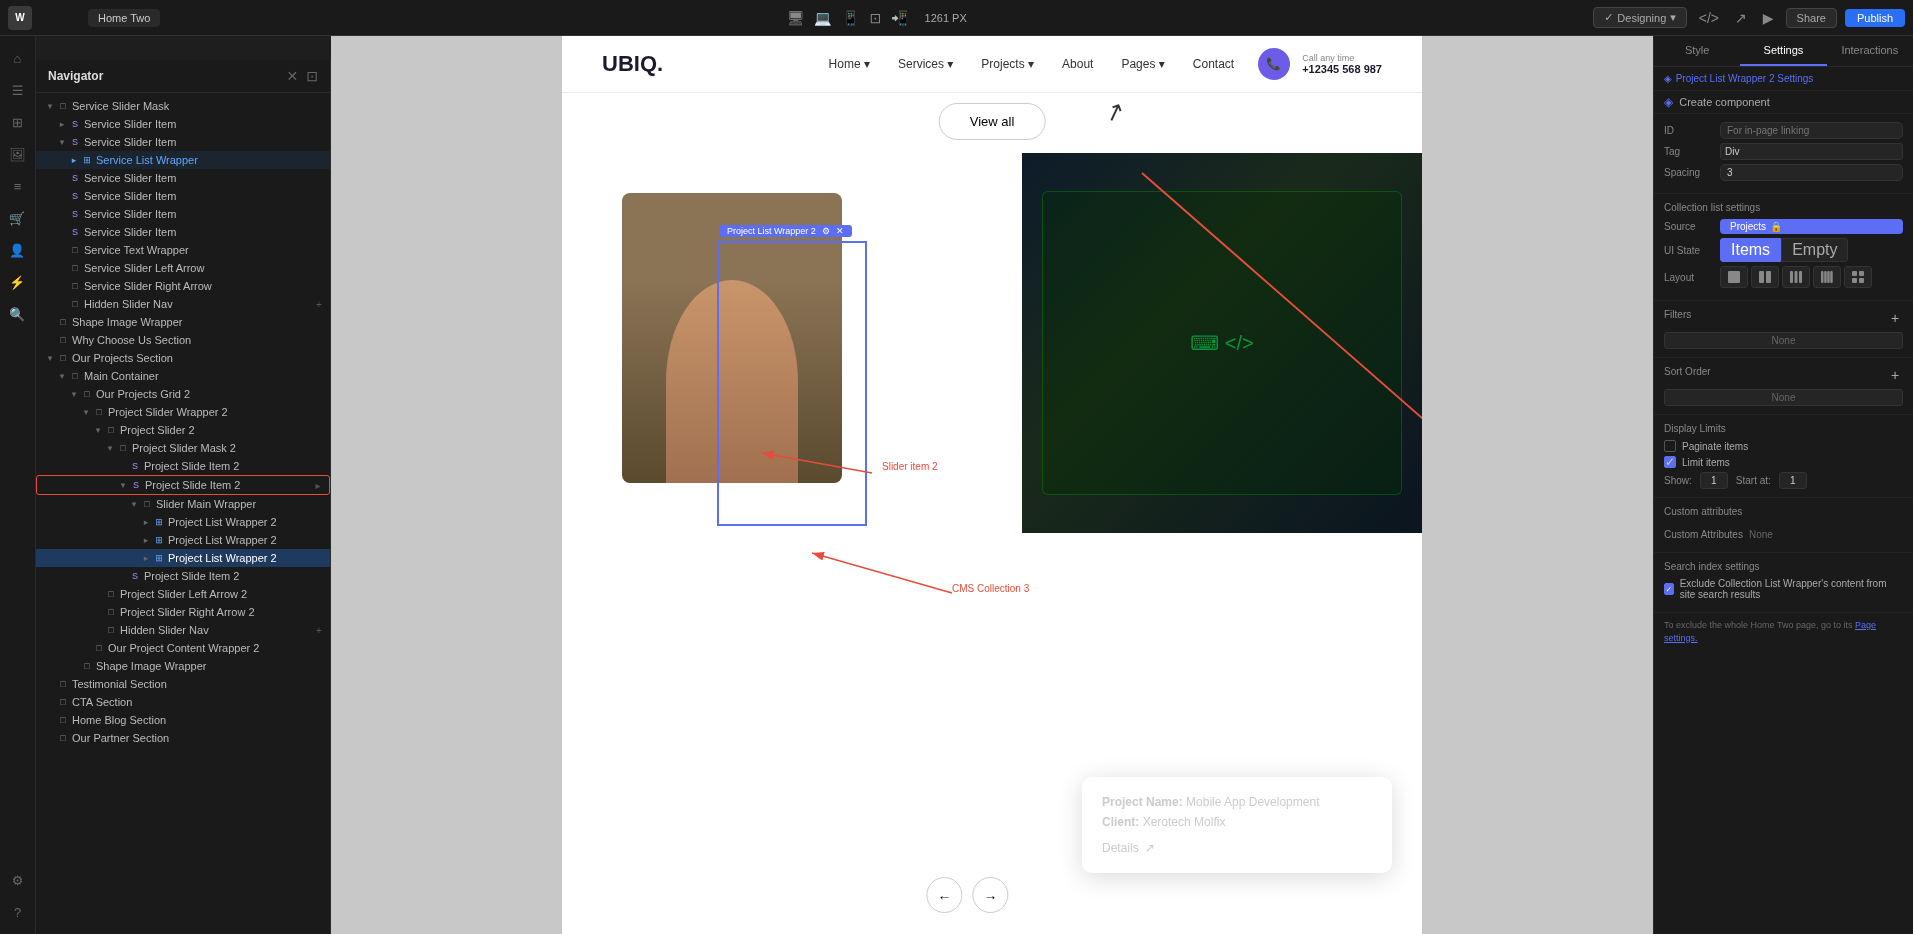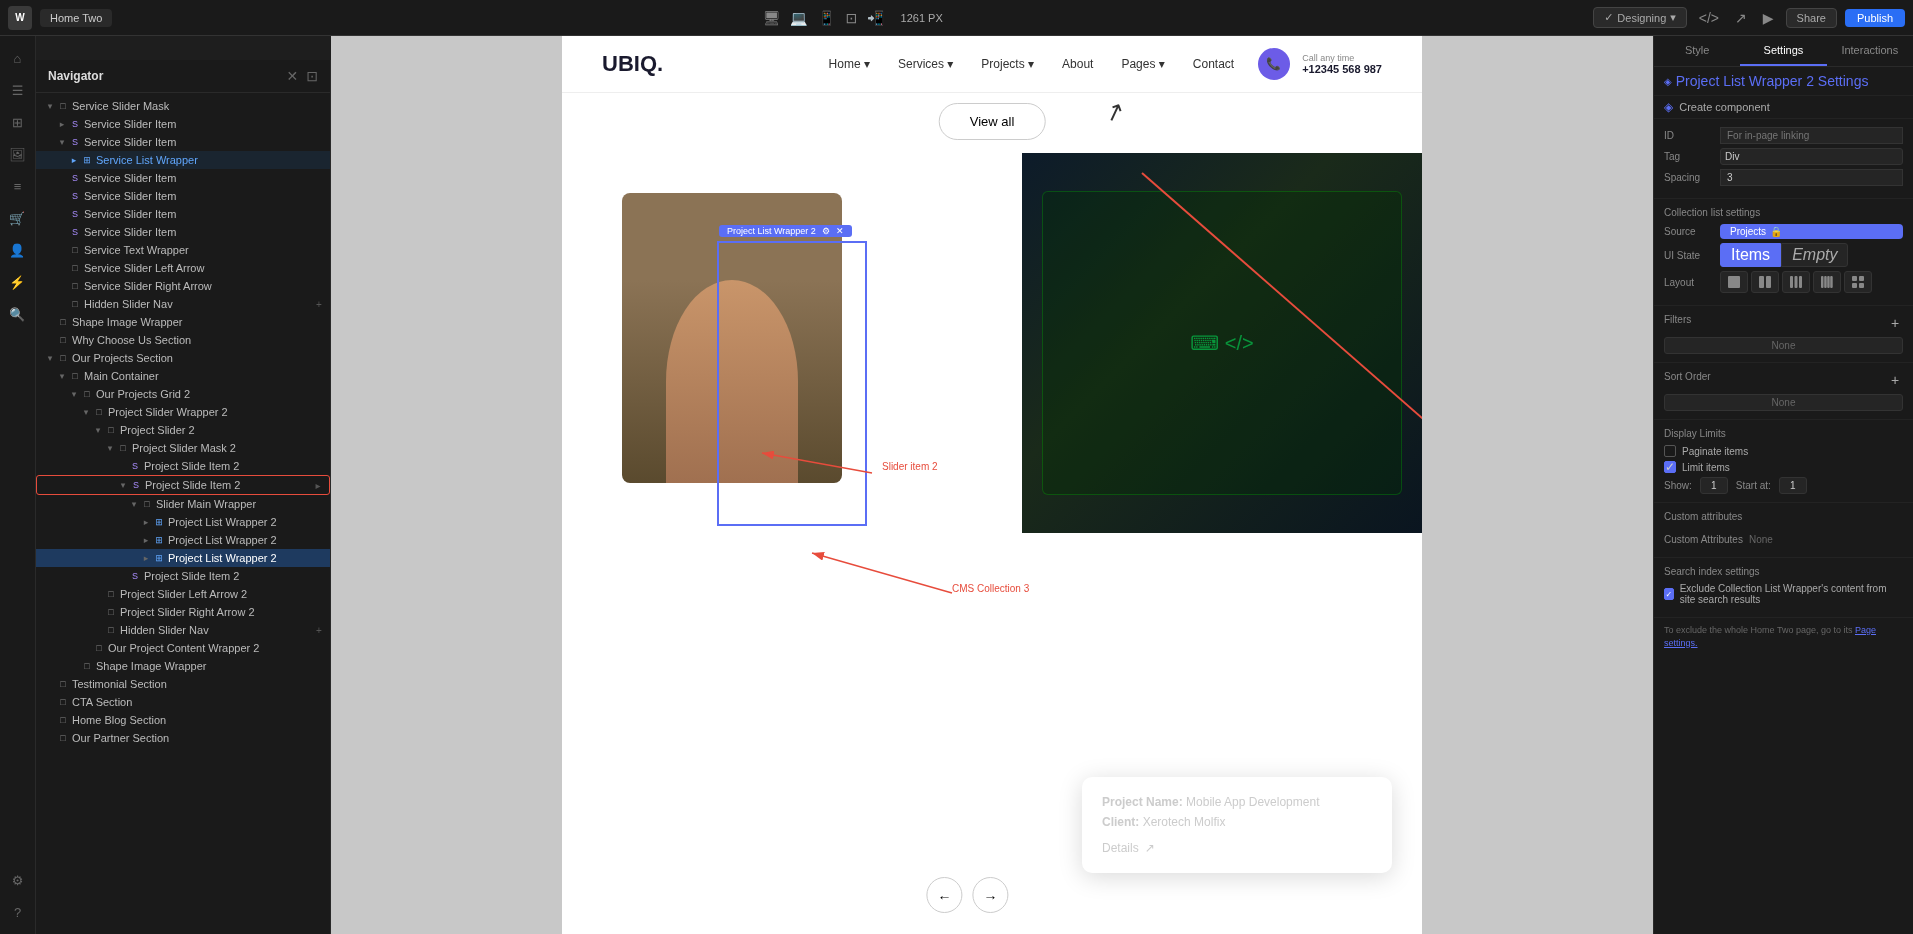--- a/index.html
+++ b/index.html
@@ -1,21 +1,21 @@
 <!DOCTYPE html>
 <html><head>
   <meta charset="utf-8">
   <style>
     * { box-sizing: border-box; margin: 0; padding: 0; }
     body { font-family: -apple-system, BlinkMacSystemFont, 'Segoe UI', sans-serif; font-size: 12px; background: #1e1e1e; color: #ccc; display: flex; flex-direction: column; height: 100vh; overflow: hidden; }
 
     
     .topbar { height: 36px; background: #1a1a1a; border-bottom: 1px solid #333; display: flex; align-items: center; padding: 0 8px; gap: 8px; flex-shrink: 0; }
     .topbar-logo { width: 24px; height: 24px; background: #3a3a3a; border-radius: 4px; display: flex; align-items: center; justify-content: center; font-size: 10px; color: #fff; font-weight: bold; }
-    .topbar-tab { background: #2a2a2a; border-radius: 4px; padding: 3px 10px; font-size: 11px; color: #ccc; }
+    .topbar-tab { background: #2a2a2a; border-radius: 4px; padding: 3px 10px; font-size: 11px; color: #ccc; margin-left: 48px; }
     .topbar-center { flex: 1; display: flex; align-items: center; justify-content: center; gap: 16px; }
     .device-icons { display: flex; gap: 10px; align-items: center; }
     .device-icon { color: #888; font-size: 14px; cursor: pointer; }
     .px-display { color: #aaa; font-size: 11px; }
     .topbar-right { display: flex; align-items: center; gap: 8px; }
     .designing-btn { background: #2a2a2a; border: 1px solid #444; border-radius: 4px; padding: 3px 10px; font-size: 11px; color: #aaa; display: flex; align-items: center; gap: 4px; }
     .top-icon-btn { color: #888; font-size: 14px; padding: 0 4px; cursor: pointer; }
     .share-btn { background: #2a2a2a; border: 1px solid #444; border-radius: 4px; padding: 3px 10px; font-size: 11px; color: #aaa; }
     .publish-btn { background: #2a6ef5; border-radius: 4px; padding: 3px 12px; font-size: 11px; color: #fff; }
 
@@ -50,32 +50,32 @@
     
     .right-panel { width: 260px; background: #1a1a1a; border-left: 1px solid #2a2a2a; display: flex; flex-direction: column; flex-shrink: 0; overflow: hidden; }
     .right-tabs { display: flex; border-bottom: 1px solid #2a2a2a; }
     .right-tab { flex: 1; padding: 8px 4px; text-align: center; font-size: 11px; color: #888; cursor: pointer; }
     .right-tab.active { color: #fff; border-bottom: 2px solid #5b6ef5; }
 
     .right-section { padding: 8px 10px; border-bottom: 1px solid #232323; }
     .right-section-title { font-size: 10px; color: #888; margin-bottom: 6px; font-weight: 500; }
     .right-row { display: flex; align-items: center; margin-bottom: 4px; gap: 6px; }
     .right-label { font-size: 10px; color: #888; min-width: 50px; }
-    .right-input { background: #252525; border: 1px solid #333; border-radius: 0; padding: 2px 6px; font-size: 10px; color: #ccc; flex: 1; }
+    .right-input { background: #252525; border: 1px solid #333; border-radius: 5px; padding: 2px 6px; font-size: 10px; color: #ccc; flex: 1; }
     .right-select { background: #252525; border: 1px solid #333; border-radius: 3px; padding: 2px 4px; font-size: 10px; color: #ccc; flex: 1; appearance: none; }
     .right-section-header { display: flex; align-items: center; justify-content: space-between; margin-bottom: 6px; }
 
     .source-pill { background: #5b6ef5; border-radius: 4px; padding: 2px 10px; font-size: 10px; color: #fff; display: flex; align-items: center; gap: 4px; flex: 1; }
     .lock-icon { font-size: 10px; }
 
     .ui-state-btns { display: flex; gap: 0; }
     .ui-state-btn { background: #252525; border: 1px solid #333; padding: 2px 10px; font-size: 16px; color: #aaa; cursor: pointer; }
     .ui-state-btn:first-child { border-radius: 3px 0 0 3px; }
     .ui-state-btn.active { background: #5b6ef5; color: #fff; border-color: #5b6ef5; }
-    .ui-state-btn:last-child { border-radius: 0 3px 3px 0; font-style: italic; }
+    .ui-state-btn:last-child { border-radius: 0 3px 3px 0; }
 
     .layout-grid { display: flex; gap: 3px; flex-wrap: wrap; }
     .layout-btn { width: 28px; height: 22px; background: #252525; border: 1px solid #333; border-radius: 3px; display: flex; align-items: center; justify-content: center; cursor: pointer; }
     .layout-btn svg { width: 14px; height: 14px; }
     .none-badge { background: #252525; border: 1px solid #333; border-radius: 3px; padding: 2px 8px; font-size: 10px; color: #666; flex: 1; text-align: center; }
     .add-btn { width: 16px; height: 16px; display: flex; align-items: center; justify-content: center; color: #aaa; font-size: 14px; cursor: pointer; }
 
     .checkbox-row { display: flex; align-items: center; gap: 6px; margin-bottom: 4px; }
     .cb { width: 12px; height: 12px; border: 1px solid #555; border-radius: 2px; display: inline-flex; align-items: center; justify-content: center; }
     .cb.checked { background: #5b6ef5; border-color: #5b6ef5; }
@@ -465,21 +465,21 @@
     <div class="right-tabs">
       <div class="right-tab">Style</div>
       <div class="right-tab active">Settings</div>
       <div class="right-tab">Interactions</div>
     </div>
 
     <div class="right-scroll">
 
       <div class="settings-link">
         <span class="link-icon">◈</span>
-        <span style="color:#5b6ef5; font-size:14px; cursor:pointer;">Project List Wrapper 2 Settings</span>
+        <span style="color:#5b6ef5; font-size:10px; cursor:pointer;">Project List Wrapper 2 Settings</span>
       </div>
 
       <div class="create-comp-row">
         <span class="create-comp-icon">◈</span>
         <span class="create-comp-text">Create component</span>
       </div>
 
       <div class="right-section">
         <div class="right-row">
           <span class="right-label">ID</span>

